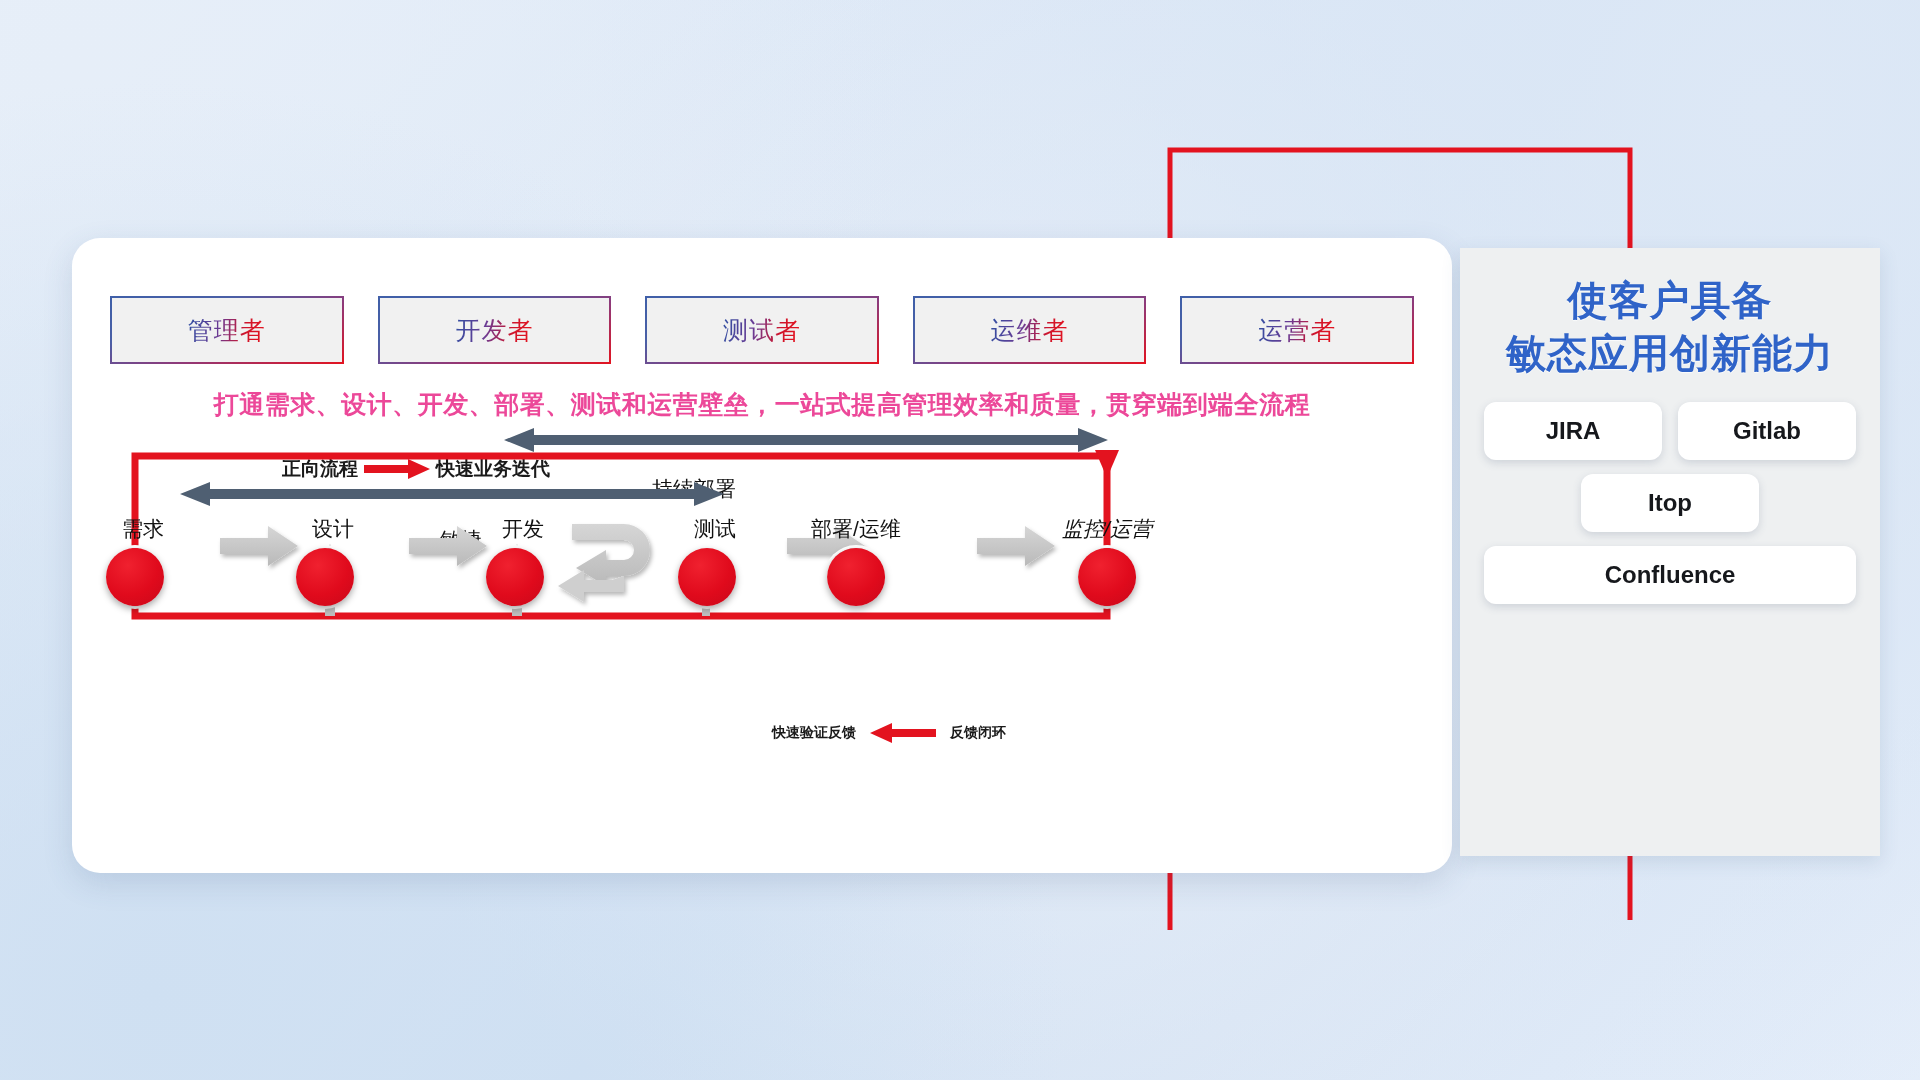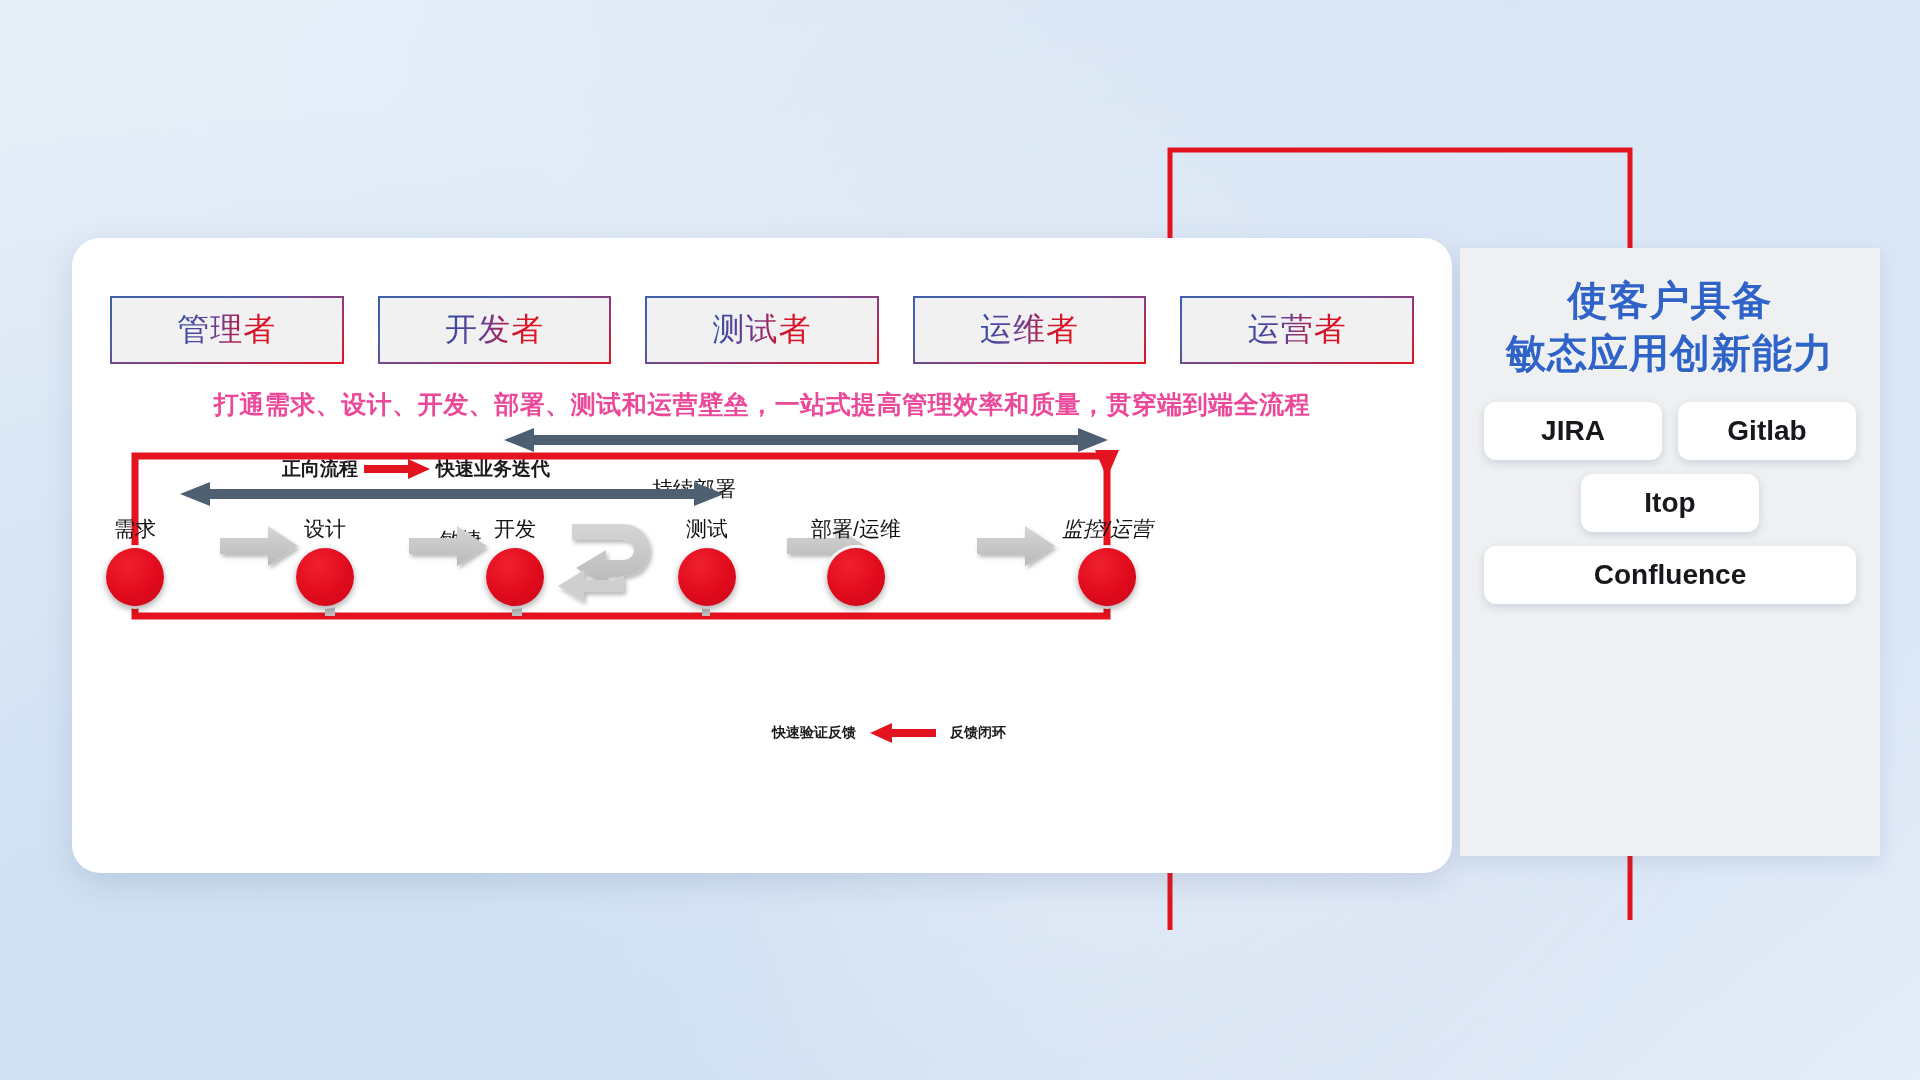--- a/index.html
+++ b/index.html
@@ -34,21 +34,21 @@
   }
   .role::before{
     content:"";position:absolute;inset:-2px;
     background:linear-gradient(160deg,#3f5fa8 0%,#4a5fa6 30%,#8e3a7a 60%,#e3131f 100%);
     z-index:0;
   }
   .role::after{
     content:"";position:absolute;left:0;top:0;right:0;bottom:0;background:#f1f1f1;z-index:1;
   }
   .role span{
-    position:relative;z-index:2;font-size:32px;font-weight:500;letter-spacing:1px;
+    position:relative;z-index:2;font-size:25px;font-weight:500;letter-spacing:1px;
     background:linear-gradient(100deg,#2f4fa3 0%,#6b3a93 40%,#d0142a 72%,#e8151f 100%);
     -webkit-background-clip:text;background-clip:text;color:transparent;
     -webkit-text-fill-color:transparent;
   }
 
   
   .desc{
     position:absolute;left:40px;top:150px;width:1300px;text-align:center;
     font-size:25px;font-weight:700;color:#ec4899;letter-spacing:.5px;
     font-family:"Liberation Sans","DejaVu Sans",sans-serif;
@@ -65,21 +65,21 @@
   
   .span-label{position:absolute;font-size:21px;font-weight:400;color:#111;}
   #cd-label{left:580px;top:237px;}
   #agile-label{left:368px;top:288px;}
 
   
   .diagram{position:absolute;left:0;top:0;width:1380px;height:635px;}
 
   
   .nodes{position:absolute;left:0;top:0;width:1380px;height:635px;}
-  .node{position:absolute;transform:translateX(-50%);text-align:center;}
+  .node{position:absolute;transform:translateX(-50%);text-align:right;}
   .node .nlabel{font-size:21px;color:#111;white-space:nowrap;margin-bottom:5px;}
   .node .dot{
     width:58px;height:58px;border-radius:50%;margin:0 auto;
     background:radial-gradient(circle at 38% 30%,#f0212f 0%,#e00a1c 55%,#c8081a 100%);
     box-shadow:0 3px 7px rgba(0,0,0,.35), 0 0 0 3px #fff;
   }
 
   
   .panel{
     position:absolute;left:1460px;top:248px;width:420px;height:608px;
@@ -87,21 +87,21 @@
   }
   .panel-title{
     margin:26px 18px 0;text-align:center;color:#2f63c8;
     font-size:40px;font-weight:700;line-height:1.32;letter-spacing:1px;
     text-shadow:0 1px 1px rgba(255,255,255,.8);
   }
   .chips{margin:22px 16px 0;display:flex;flex-wrap:wrap;gap:14px 16px;justify-content:center;}
   .chip{
     width:178px;height:58px;background:#fff;border-radius:12px;
     display:flex;align-items:center;justify-content:center;
-    font-size:28px;font-weight:700;color:#16181c;
+    font-size:24px;font-weight:700;color:#16181c;
     box-shadow:0 3px 8px rgba(60,80,110,.18);
   }
   .chip.wide{width:372px;}
 </style>
 </head>
 <body>
 
 <div class="stage">
 
   <svg class="bracket" viewBox="0 0 480 790">

